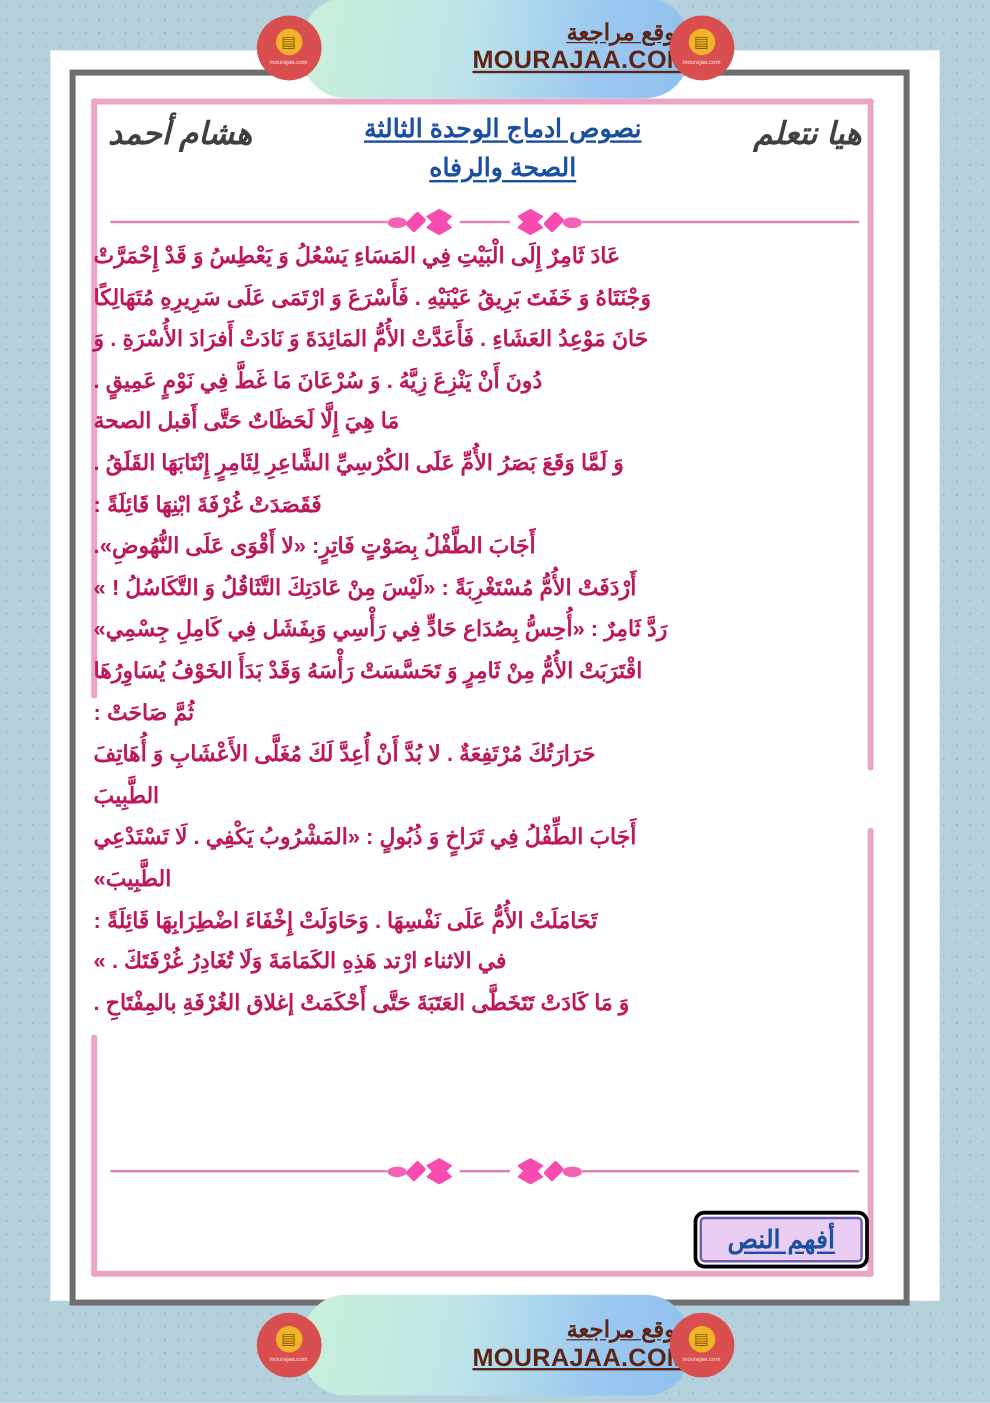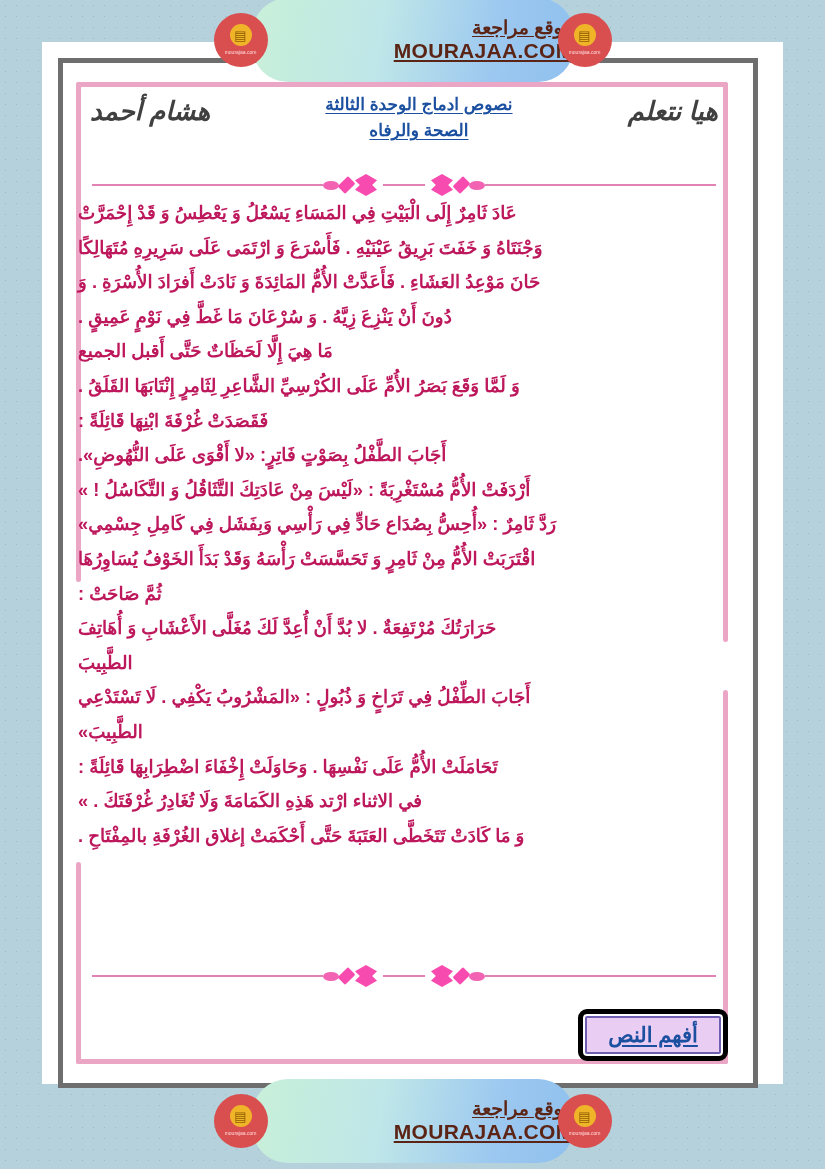--- a/index.html
+++ b/index.html
@@ -70,21 +70,21 @@
     padding-top: 4px;
     font-style: italic;
   }
   .header-center {
     text-align: center;
     flex: 1;
   }
   .header-center .line {
     font-family: "Liberation Sans", sans-serif;
     font-weight: bold;
-    font-size: 17px;
+    font-size: 21px;
     color: #1b4fa0;
     text-decoration: underline;
     text-underline-offset: 3px;
     line-height: 1.55;
     white-space: nowrap;
   }
 
   
   .divider {
     position: absolute;
@@ -159,21 +159,21 @@
   }
 
   
   .comprehend-btn {
     position: absolute;
     left: 578px;
     top: 1009px;
     width: 140px;
     height: 42px;
     background: #e9cdf2;
-    border: 5px solid #000000;
+    border: 3px solid #000000;
     border-radius: 9px;
     box-shadow: inset 0 0 0 2px #ffffff, inset 0 0 0 4px #6f5fb3;
     display: flex;
     align-items: center;
     justify-content: center;
   }
   .comprehend-btn span {
     font-family: "Liberation Sans", sans-serif;
     font-weight: bold;
     font-size: 21px;
@@ -289,21 +289,21 @@
     <div class="orn-dot"></div>
   </div>
   <div class="div-rule"></div>
 </div>
 
 <div class="body-text">
   <div class="ln">عَادَ ثَامِرٌ إِلَى الْبَيْتِ فِي المَسَاءِ يَسْعُلُ وَ يَعْطِسُ وَ قَدْ إِحْمَرَّتْ</div>
   <div class="ln">وَجْنَتَاهُ وَ خَفَتَ بَرِيقُ عَيْنَيْهِ . فَأَسْرَعَ وَ ارْتَمَى عَلَى سَرِيرِهِ مُتَهَالِكًا</div>
   <div class="ln">حَانَ مَوْعِدُ العَشَاءِ . فَأَعَدَّتْ الأُمُّ المَائِدَةَ وَ نَادَتْ أَفرَادَ الأُسْرَةِ . وَ</div>
   <div class="ln">دُونَ أَنْ يَنْزِعَ زِيَّهُ . وَ سُرْعَانَ مَا غَطَّ فِي نَوْمٍ عَمِيقٍ .</div>
-  <div class="ln">مَا هِيَ إِلَّا لَحَظَاتٌ حَتَّى أَقبل الجميع</div>
+  <div class="ln">مَا هِيَ إِلَّا لَحَظَاتٌ حَتَّى أَقبل الصحة</div>
   <div class="ln">وَ لَمَّا وَقَعَ بَصَرُ الأُمِّ عَلَى الكُرْسِيِّ الشَّاعِرِ لِثَامِرٍ إِنْتَابَهَا القَلَقُ .</div>
   <div class="ln">فَقَصَدَتْ غُرْفَةَ ابْنِهَا قَائِلَةً :</div>
   <div class="ln">أَجَابَ الطَّفْلُ بِصَوْتٍ فَاتِرٍ: «لا أَقْوَى عَلَى النُّهُوضِ».</div>
   <div class="ln">أَرْدَفَتْ الأُمُّ مُسْتَغْرِبَةً : «لَيْسَ مِنْ عَادَتِكَ التَّثَاقُلُ وَ التَّكَاسُلُ ! »</div>
   <div class="ln">رَدَّ ثَامِرٌ : «أُحِسُّ بِصُدَاع حَادٍّ فِي رَأْسِي وَبِفَشَل فِي كَامِلِ جِسْمِي»</div>
   <div class="ln">اقْتَرَبَتْ الأُمُّ مِنْ ثَامِرٍ وَ تَحَسَّسَتْ رَأْسَهُ وَقَدْ بَدَأَ الخَوْفُ يُسَاوِرُهَا</div>
   <div class="ln">ثُمَّ صَاحَتْ :</div>
   <div class="ln">حَرَارَتُكَ مُرْتَفِعَةٌ . لا بُدَّ أَنْ أُعِدَّ لَكَ مُغَلَّى الأَعْشَابِ وَ أُهَاتِفَ</div>
   <div class="ln">الطَّبِيبَ</div>
   <div class="ln">أَجَابَ الطِّفْلُ فِي تَرَاخٍ وَ ذُبُولٍ : «المَشْرُوبُ يَكْفِي . لَا تَسْتَدْعِي</div>

